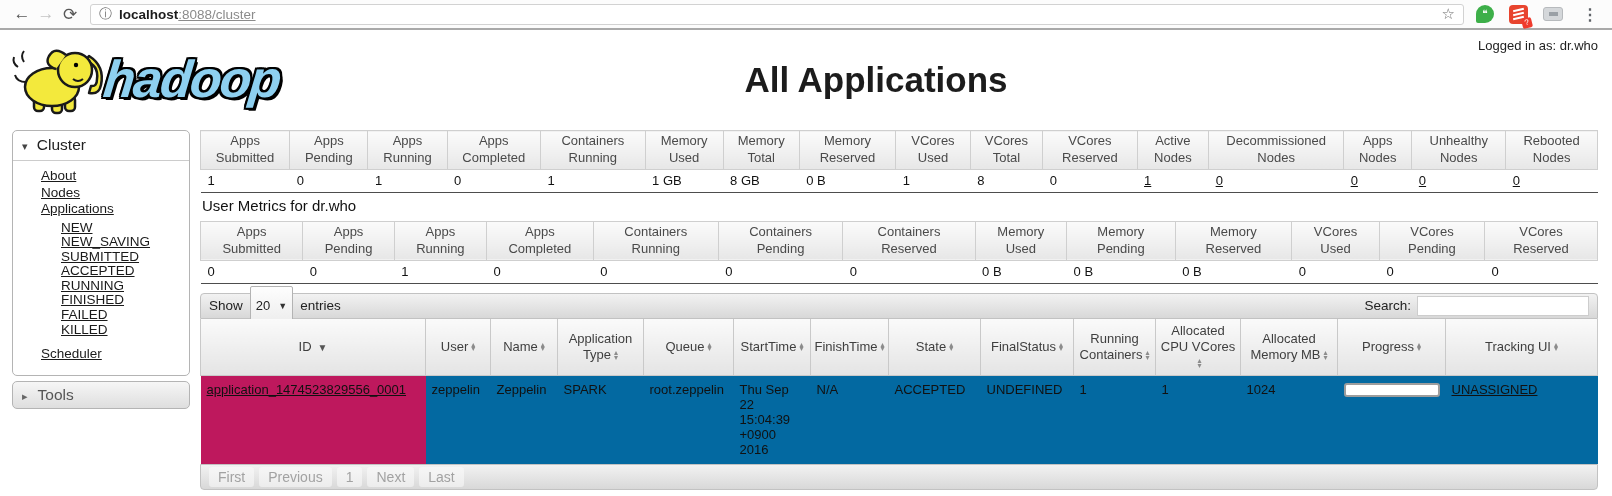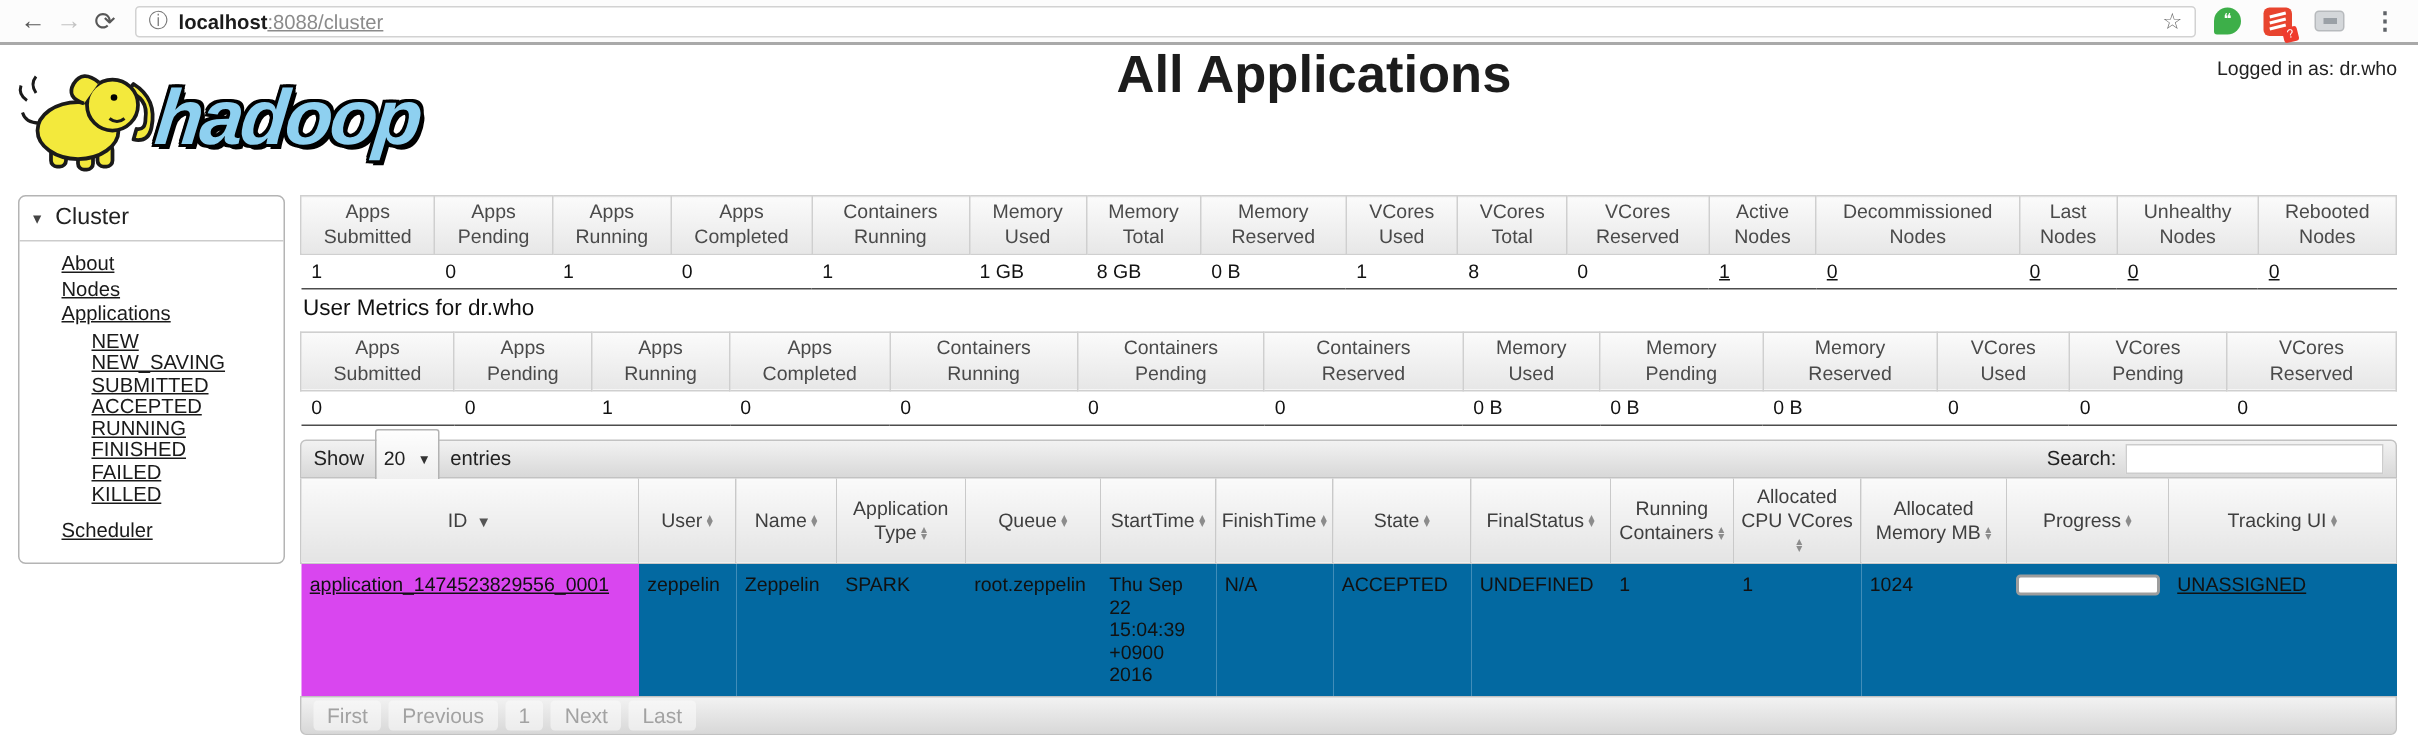--- a/index.html
+++ b/index.html
@@ -22,21 +22,21 @@
   .ext-gray { width:20px; height:14px; background:#d4d7da; border:1px solid #b7babd; border-radius:3px; display:flex; align-items:center; justify-content:center; }
   .ext-gray i { display:block; width:9px; height:4px; background:#9aa0a6; }
   .kebab-ic { color:#5f6368; font-size:16px; font-weight:bold; margin-left:4px; }
 
   
   .page-header { position:relative; height:100px; }
   .logged-in { position:absolute; top:8px; right:14px; font-size:13px; color:#222; }
   .logo { position:absolute; left:10px; top:12px; display:flex; align-items:center; }
   .logo-text { font-size:52px; font-weight:bold; font-style:italic; letter-spacing:-2px; color:#8ed0f0; transform:skewX(-6deg); margin-left:-6px;
     text-shadow:-2px -2px 0 #000, 2px -2px 0 #000, -2px 2px 0 #000, 2px 2px 0 #000, 3px 3px 0 #000, 0 -2px 0 #000, 0 2px 0 #000, -2px 0 0 #000, 2px 0 0 #000; }
-  .page-title { text-align:center; margin-left:140px; font-size:35px; font-weight:bold; color:#1c1c1c; }
+  .page-title { text-align:center; padding-top:30px; margin-left:140px; font-size:35px; font-weight:bold; color:#1c1c1c; }
 
   
   .main { display:flex; align-items:flex-start; }
   .sidebar { width:178px; margin-left:12px; flex-shrink:0; font-size:13.5px; }
   .side-box { border:1px solid #b4b4b4; border-radius:5px; background:#fff; padding-bottom:12px; }
   .side-hdr { padding:5px 9px 6px; border-bottom:1px solid #ccc; font-size:15.5px; color:#222; margin-bottom:7px; cursor:pointer; }
   .side-hdr .tri { font-size:11px; color:#444; margin-right:5px; }
   .nav-link { display:block; color:#1a1a1a; text-decoration:underline; line-height:16.5px; margin-left:28px; cursor:pointer; }
   .nav-sub .nav-link { margin-left:48px; line-height:14.6px; }
   .nav-sub { margin:3px 0 8px; }
@@ -63,21 +63,21 @@
   .search-wrap label { margin-right:6px; }
   .search-input { width:172px; height:20px; border:1px solid #cdcdcd; background:#fff; outline:none; font-size:13px; padding:0 4px; }
 
   
   .apps-table { width:100%; border-collapse:collapse; table-layout:fixed; font-size:13px; }
   .apps-table th { background:linear-gradient(#fafafa,#e4e4e4); border:1px solid #c9c9c9; border-top:none; font-weight:normal; color:#3f3f3f; text-align:center; padding:4px 3px; height:48px; line-height:1.25; position:relative; cursor:pointer; }
   .sorticon { display:inline-block; color:#8c8c8c; font-size:8px; line-height:0.6; vertical-align:middle; margin-left:3px; white-space:pre; }
   .sorticon::after { content:"▴\A▾"; }
   .sortdesc { color:#555; font-size:10px; margin-left:6px; }
   .apps-table td { vertical-align:top; padding:6px 6px; color:#111; background:#0369a1; text-align:left; }
-  .apps-table td.idcell { background:#d946ef; }
+  .apps-table td.idcell { background:#be185d; }
   .rowlink { text-decoration:underline; color:#111; cursor:pointer; }
   .pbar { width:96px; height:14px; border:2px solid #9d9d9d; border-radius:3px; background:#fff; margin-top:1px; }
   .pfill { height:100%; background:#67b8e8; width:0; }
   .apps-body-row { height:88px; }
 
   
   .pagination { display:flex; align-items:center; gap:5px; font-size:14px; color:#a2a2a2; }
   .pg-btn { background:rgba(252,252,252,0.55); border-radius:3px; padding:2px 9px; cursor:pointer; }
 </style>
 </head>
@@ -148,41 +148,45 @@
         <span class="nav-link">NEW_SAVING</span>
         <span class="nav-link">SUBMITTED</span>
         <span class="nav-link">ACCEPTED</span>
         <span class="nav-link">RUNNING</span>
         <span class="nav-link">FINISHED</span>
         <span class="nav-link">FAILED</span>
         <span class="nav-link">KILLED</span>
       </div>
       <span class="nav-link sched">Scheduler</span>
     </div>
+    <div class="tools-bar">
+      <span class="tri">▸</span>
+      <span>Tools</span>
+    </div>
   </div>
 
   <div class="content">
 
     <table class="mtable">
       <tbody>
           <tr>
         <th>Apps Submitted</th>
         <th>Apps Pending</th>
         <th>Apps Running</th>
         <th>Apps Completed</th>
         <th>Containers Running</th>
         <th>Memory Used</th>
         <th>Memory Total</th>
         <th>Memory Reserved</th>
         <th>VCores Used</th>
         <th>VCores Total</th>
         <th>VCores Reserved</th>
         <th>Active Nodes</th>
         <th>Decommissioned Nodes</th>
-        <th>Last Nodes</th>
+        <th>Apps Nodes</th>
         <th>Unhealthy Nodes</th>
         <th>Rebooted Nodes</th>
       </tr>
       <tr>
         <td>1</td>
         <td>0</td>
         <td>1</td>
         <td>0</td>
         <td>1</td>
         <td>1 GB</td>

